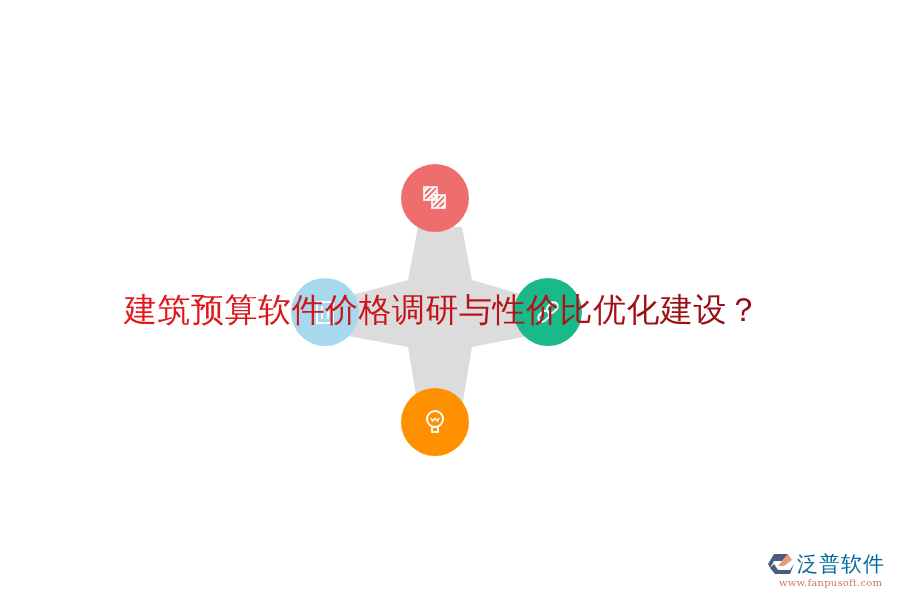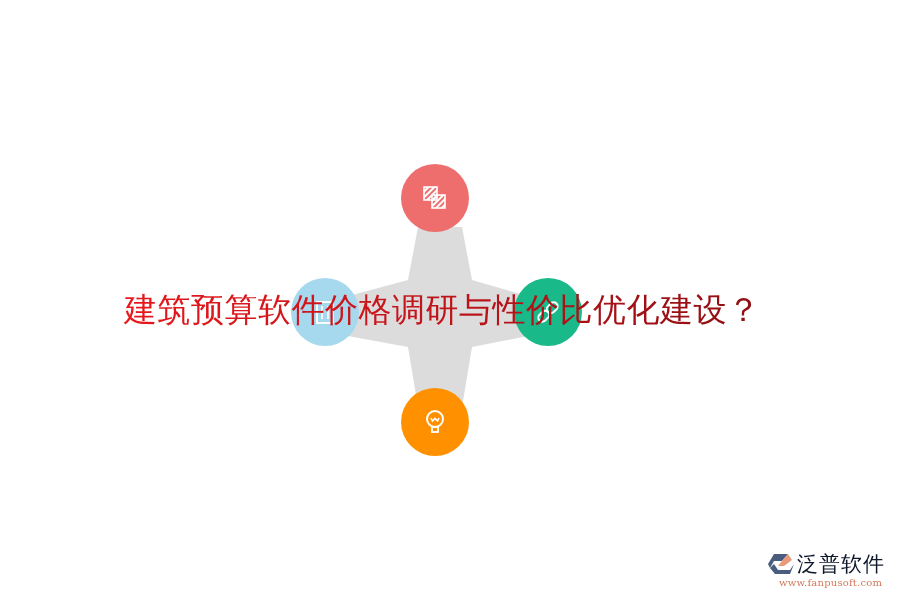--- a/index.html
+++ b/index.html
@@ -19,21 +19,21 @@
       position: absolute; left: 124px; top: 276px; width: 640px;
       font-size: 33px; line-height: 44px; white-space: nowrap; letter-spacing: 0.5px;
       background: linear-gradient(90deg, #e8171b 0%, #c4141a 45%, #8e0e12 100%);
       -webkit-background-clip: text; background-clip: text;
       color: transparent;
     }
     .logo { position: absolute; left: 768px; top: 552px; width: 126px; height: 44px; }
     .logo-row { display: flex; align-items: center; }
     .logo-name {
       font-family: "DejaVu Sans", "Liberation Sans", sans-serif;
-      font-size: 21px; color: #0f172a; margin-left: 3px; letter-spacing: 1px; line-height: 24px;
+      font-size: 21px; color: #0369a1; margin-left: 3px; letter-spacing: 1px; line-height: 24px;
     }
     .logo-url {
       font-family: "DejaVu Serif", "Liberation Serif", serif;
       font-size: 10px; color: #d07a5a; margin-top: 1px; margin-left: 11px; letter-spacing: 0.2px;
     }
   </style>
 </head>
 <body>
 
 <div class="diagram">

